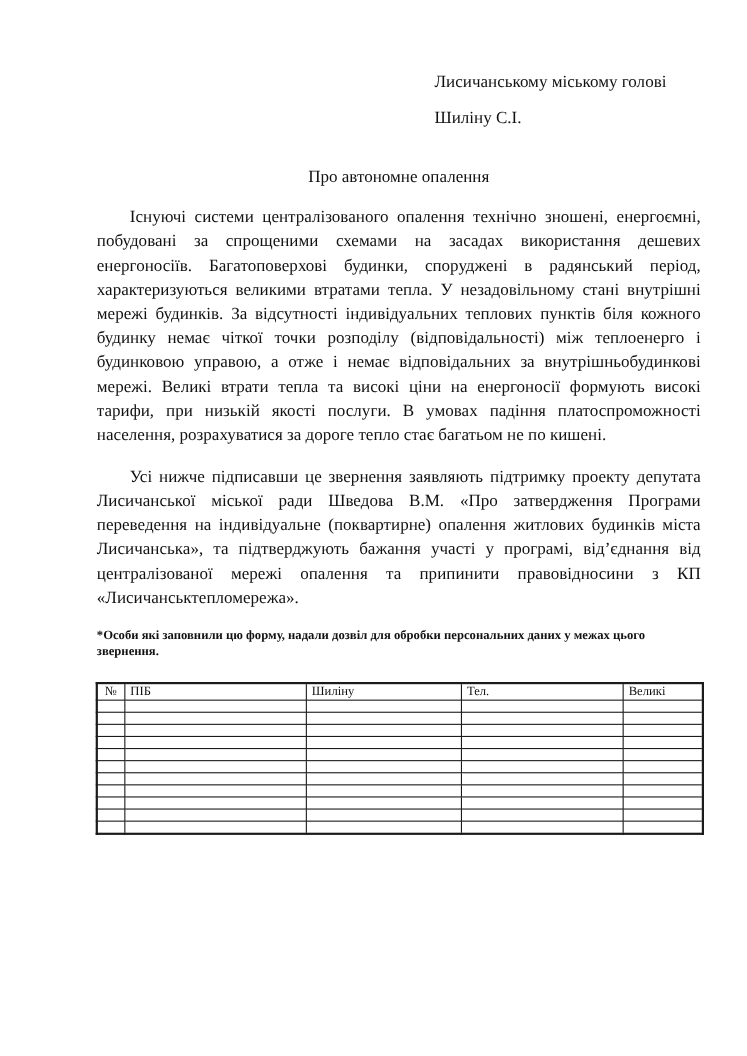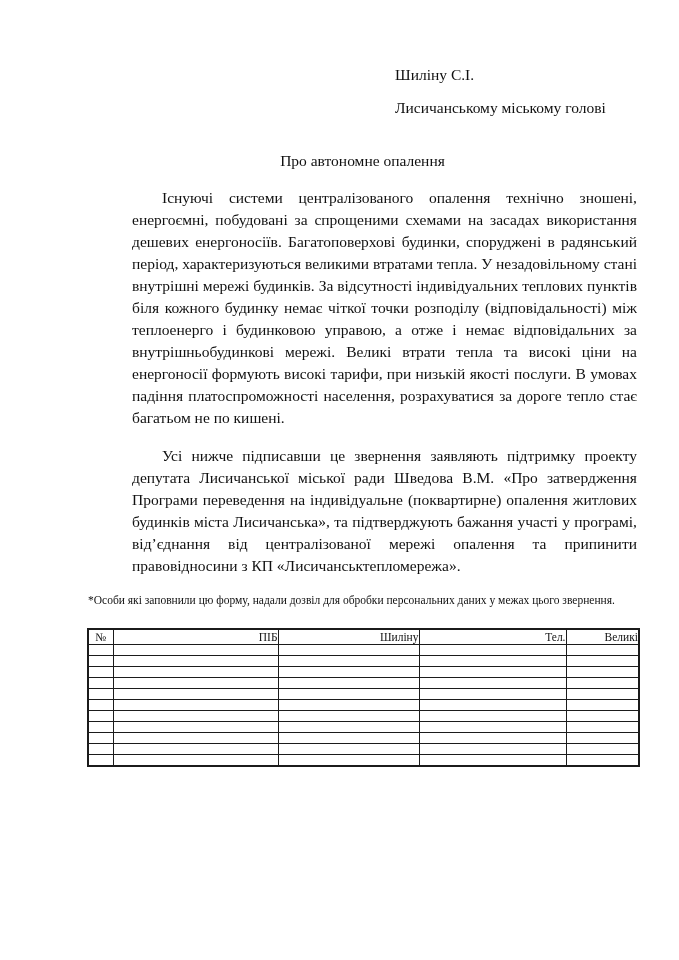--- a/index.html
+++ b/index.html
@@ -24,42 +24,42 @@
     text-align: center;
     margin-top: 26px;
     line-height: 22px;
   }
   .body-text p {
     margin: 0 0 16px 0;
     text-align: justify;
     text-indent: 30px;
     line-height: 22px;
   }
-  .body-text { margin-top: 15px; margin-left: 44px; }
+  .body-text { margin-top: 15px; }
   .footnote {
-    font-weight: normal;
+    font-weight: bold;
     font-size: 11.5px;
     line-height: 14px;
     margin-top: 10px;
   }
   table.sign-table {
     border-collapse: collapse;
     margin-top: 21px;
     margin-left: -1px;
     table-layout: fixed;
     width: 551px;
   }
   table.sign-table, table.sign-table th, table.sign-table td {
     border: 1px solid #1b1b1b;
   }
   table.sign-table { border-width: 2px; }
   table.sign-table th {
     font-size: 11.5px;
     font-weight: normal;
-    text-align: right;
+    text-align: left;
     height: 13px;
     padding: 0 0 1px 5px;
     line-height: 12px;
     white-space: nowrap;
     overflow: hidden;
   }
   table.sign-table th.num-col { text-align: center; padding-left: 0; }
   table.sign-table td {
     height: 10px;
     padding: 0;
@@ -69,22 +69,22 @@
   col.c-addr   { width: 141px; }
   col.c-tel    { width: 147px; }
   col.c-sign   { width: 73px; }
 </style>
 </head>
 <body>
 
 <div class="page">
 
   <div class="addressee">
+    <div>Лисичанському міському голові</div>
     <div>Шиліну С.І.</div>
-    <div>Лисичанському міському голові</div>
   </div>
 
   <div class="doc-title">Про автономне опалення</div>
 
   <div class="body-text">
     <p>Існуючі системи централізованого опалення технічно зношені, енергоємні, побудовані за спрощеними схемами на засадах використання дешевих енергоносіїв. Багатоповерхові будинки, споруджені в радянський період, характеризуються великими втратами тепла. У незадовільному стані внутрішні мережі будинків. За відсутності індивідуальних теплових пунктів біля кожного будинку немає чіткої точки розподілу (відповідальності) між теплоенерго і будинковою управою, а отже і немає відповідальних за внутрішньобудинкові мережі. Великі втрати тепла та високі ціни на енергоносії формують високі тарифи, при низькій якості послуги. В умовах падіння платоспроможності населення, розрахуватися за дороге тепло стає багатьом не по кишені.</p>
     <p>Усі нижче підписавши це звернення заявляють підтримку проекту депутата Лисичанської міської ради Шведова В.М. «Про затвердження Програми переведення на індивідуальне (поквартирне) опалення житлових будинків міста Лисичанська», та підтверджують бажання участі у програмі, від’єднання від централізованої мережі опалення та припинити правовідносини з КП «Лисичанськтепломережа».</p>
   </div>
 
   <div class="footnote">*Особи які заповнили цю форму, надали дозвіл для обробки персональних даних у межах цього звернення.</div>

